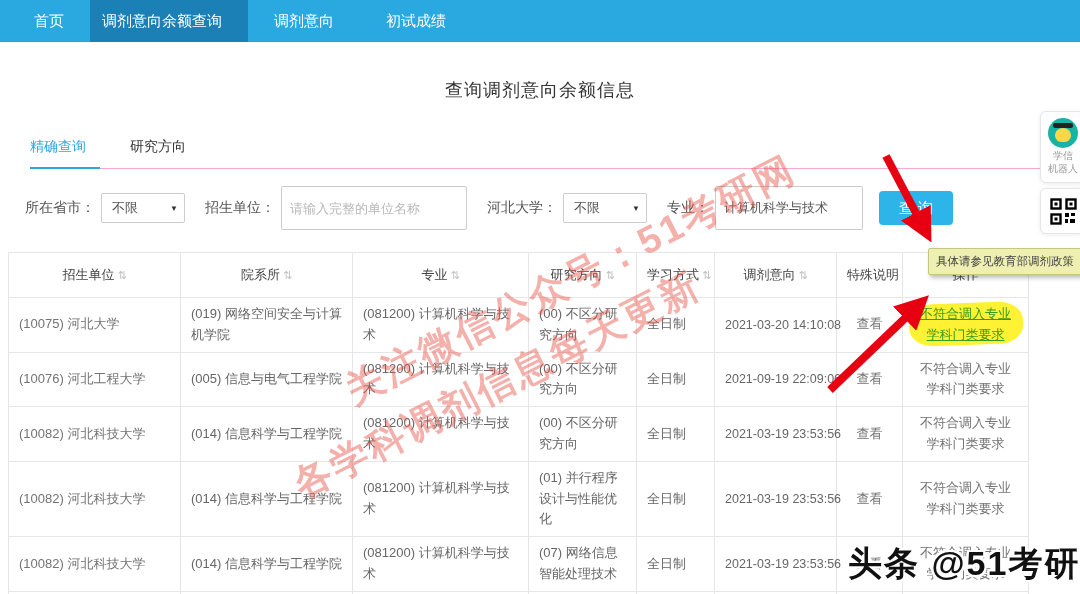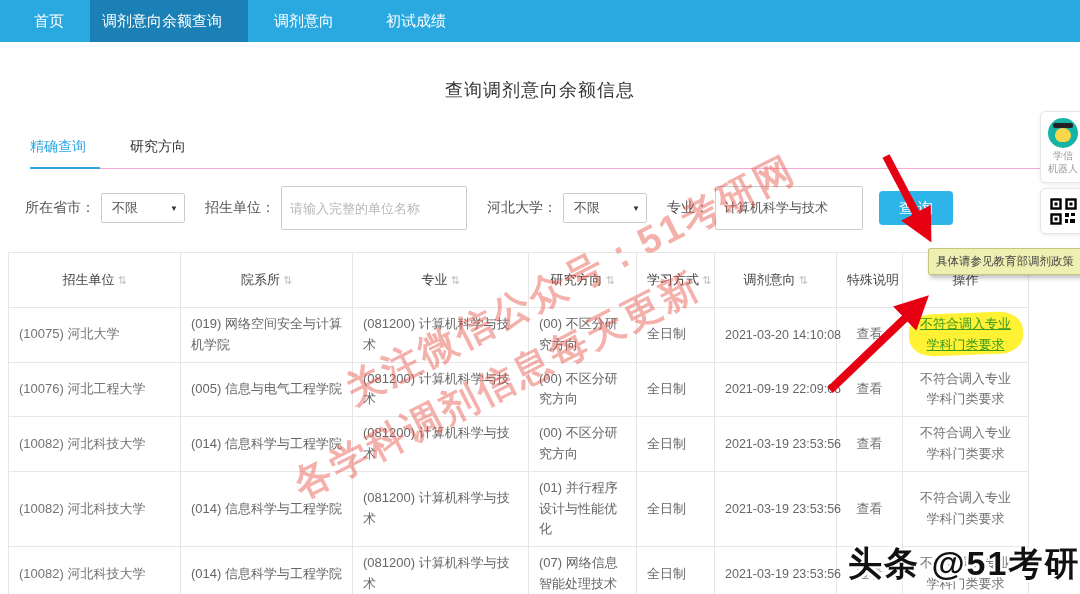--- a/index.html
+++ b/index.html
@@ -30,21 +30,21 @@
   .finput { height:44px; border:1px solid #ccc; border-radius:2px; font-size:13px; color:#555;
             padding:0 8px; margin-right:20px; outline:none; font-family:inherit; }
   .finput::placeholder { color:#b8b8b8; }
   .search-btn { width:74px; height:34px; background:#2db5ea; border:none; border-radius:4px;
                 color:#fff; font-size:15px; cursor:pointer; margin-left:16px; font-family:inherit; white-space:nowrap; }
 
   
   table.grid { border-collapse:collapse; table-layout:fixed; width:1020px; margin:22px 0 0 8px;
                font-size:13px; background:#fff; }
   .grid th, .grid td { border:1px solid #e6e6e6; padding:6px 10px; vertical-align:middle; }
-  .grid th { color:#444; font-weight:400; text-align:center; height:55px; white-space:nowrap; }
+  .grid th { color:#444; font-weight:400; text-align:center; height:45px; white-space:nowrap; }
   .grid td { color:#666; height:53px; line-height:1.6; }
   .grid td.center { text-align:center; }
   .sort { color:#c0c0c0; font-size:11px; margin-left:3px; cursor:pointer; }
   .link { color:#737373; cursor:pointer; text-decoration:none; }
   td.cell-time { white-space:nowrap; font-size:12.5px; }
   td.cell-action { position:relative; text-align:center; }
   td.cell-action .link { display:inline-block; max-width:96px; position:relative; z-index:2; }
   td.cell-action.hl .link { color:#3a9a1f; text-decoration:underline; }
   .hl-blob { position:absolute; left:6px; top:5px; width:114px; height:42px; background:#ffee00;
              opacity:.8; border-radius:24px/18px; transform:rotate(-2deg); z-index:1; }

